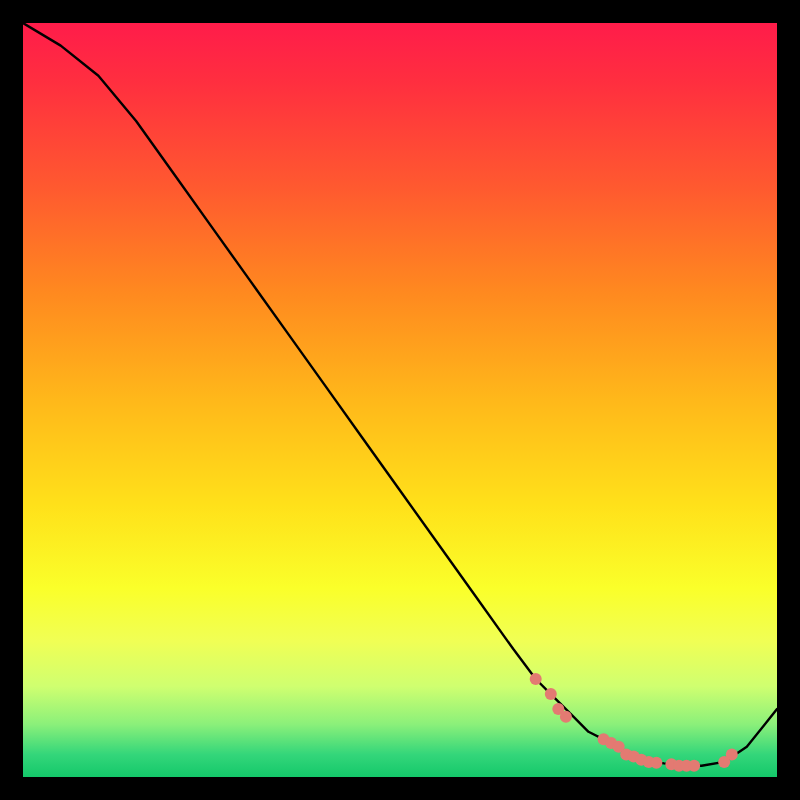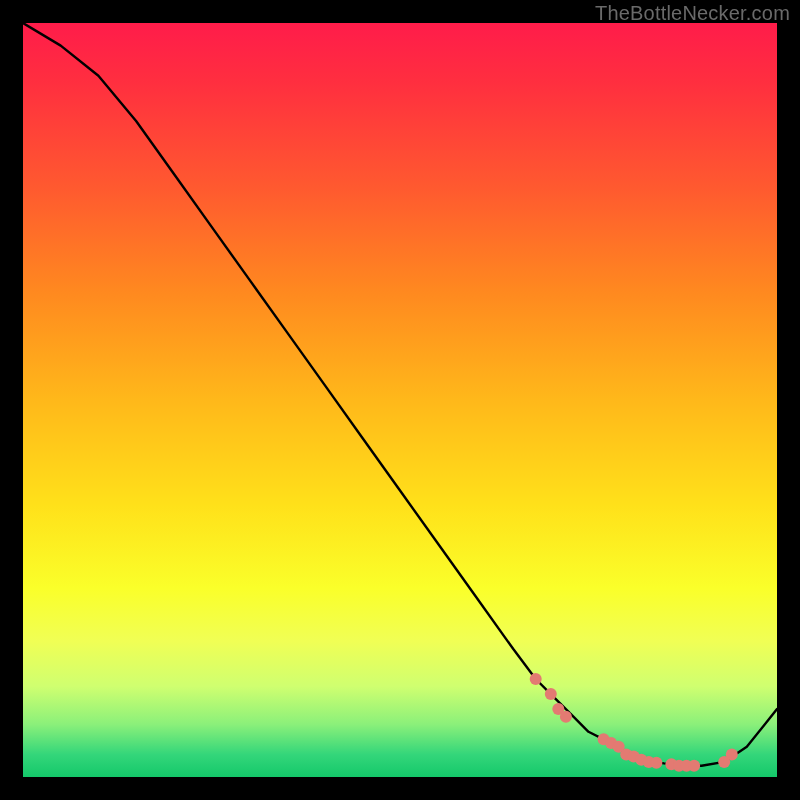--- a/index.html
+++ b/index.html
@@ -81,14 +81,13 @@
           <circle cx="648.4" cy="741.2" r="6" fill="#e37a72"></circle>
           <circle cx="656.0" cy="742.7" r="6" fill="#e37a72"></circle>
           <circle cx="663.5" cy="742.7" r="6" fill="#e37a72"></circle>
           <circle cx="671.1" cy="742.7" r="6" fill="#e37a72"></circle>
           <circle cx="701.2" cy="738.9" r="6" fill="#e37a72"></circle>
           <circle cx="708.8" cy="731.4" r="6" fill="#e37a72"></circle>
         </g>
     </svg>
   </div>
 
-  <div class="watermark">TheBottleNecker.com</div>
 </div>
 
 </body></html>

